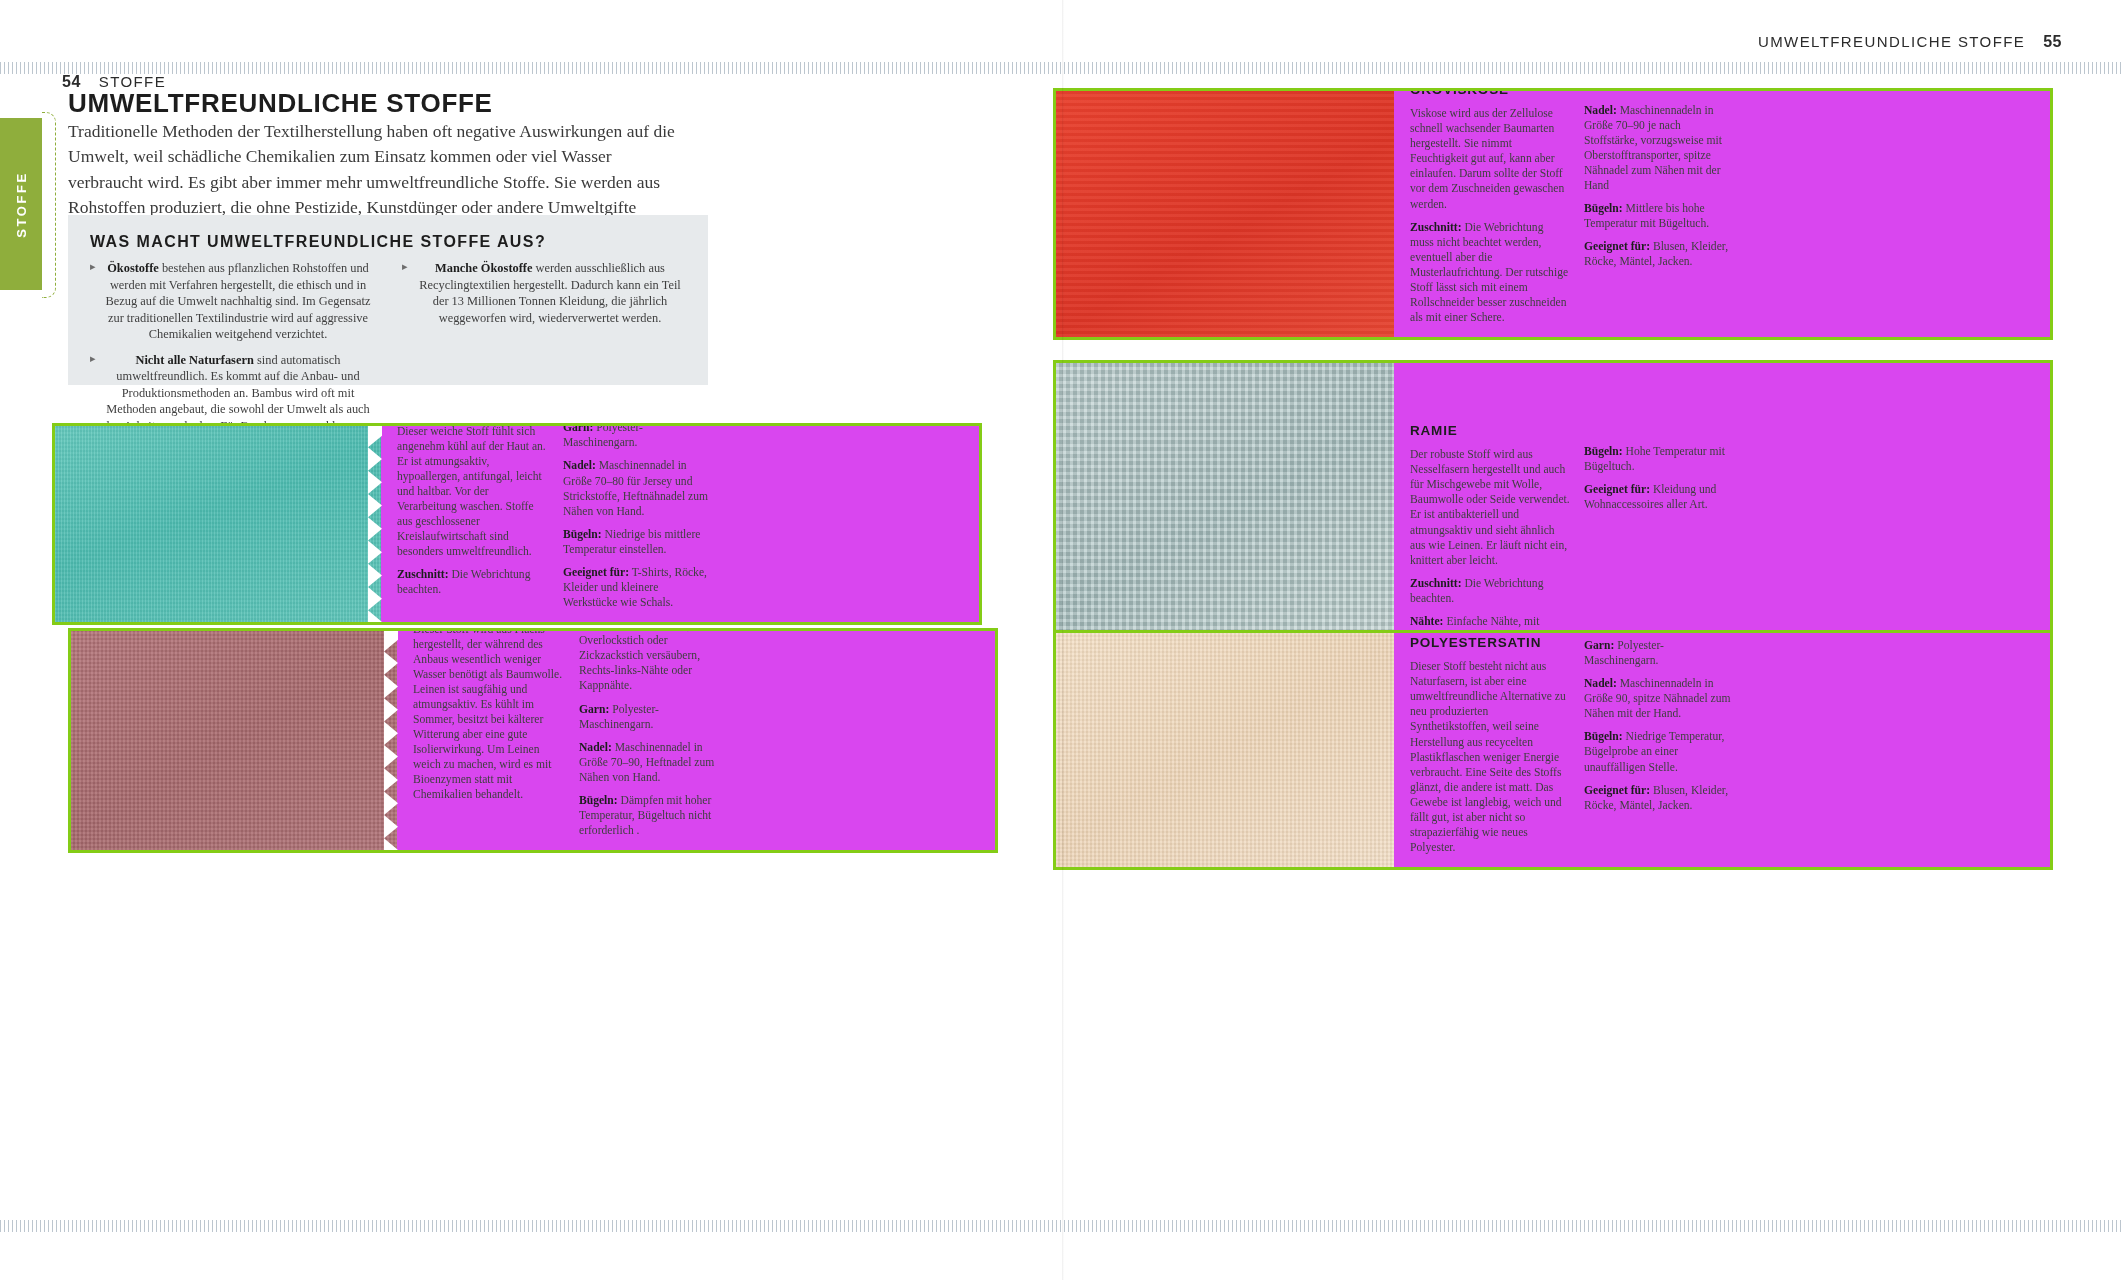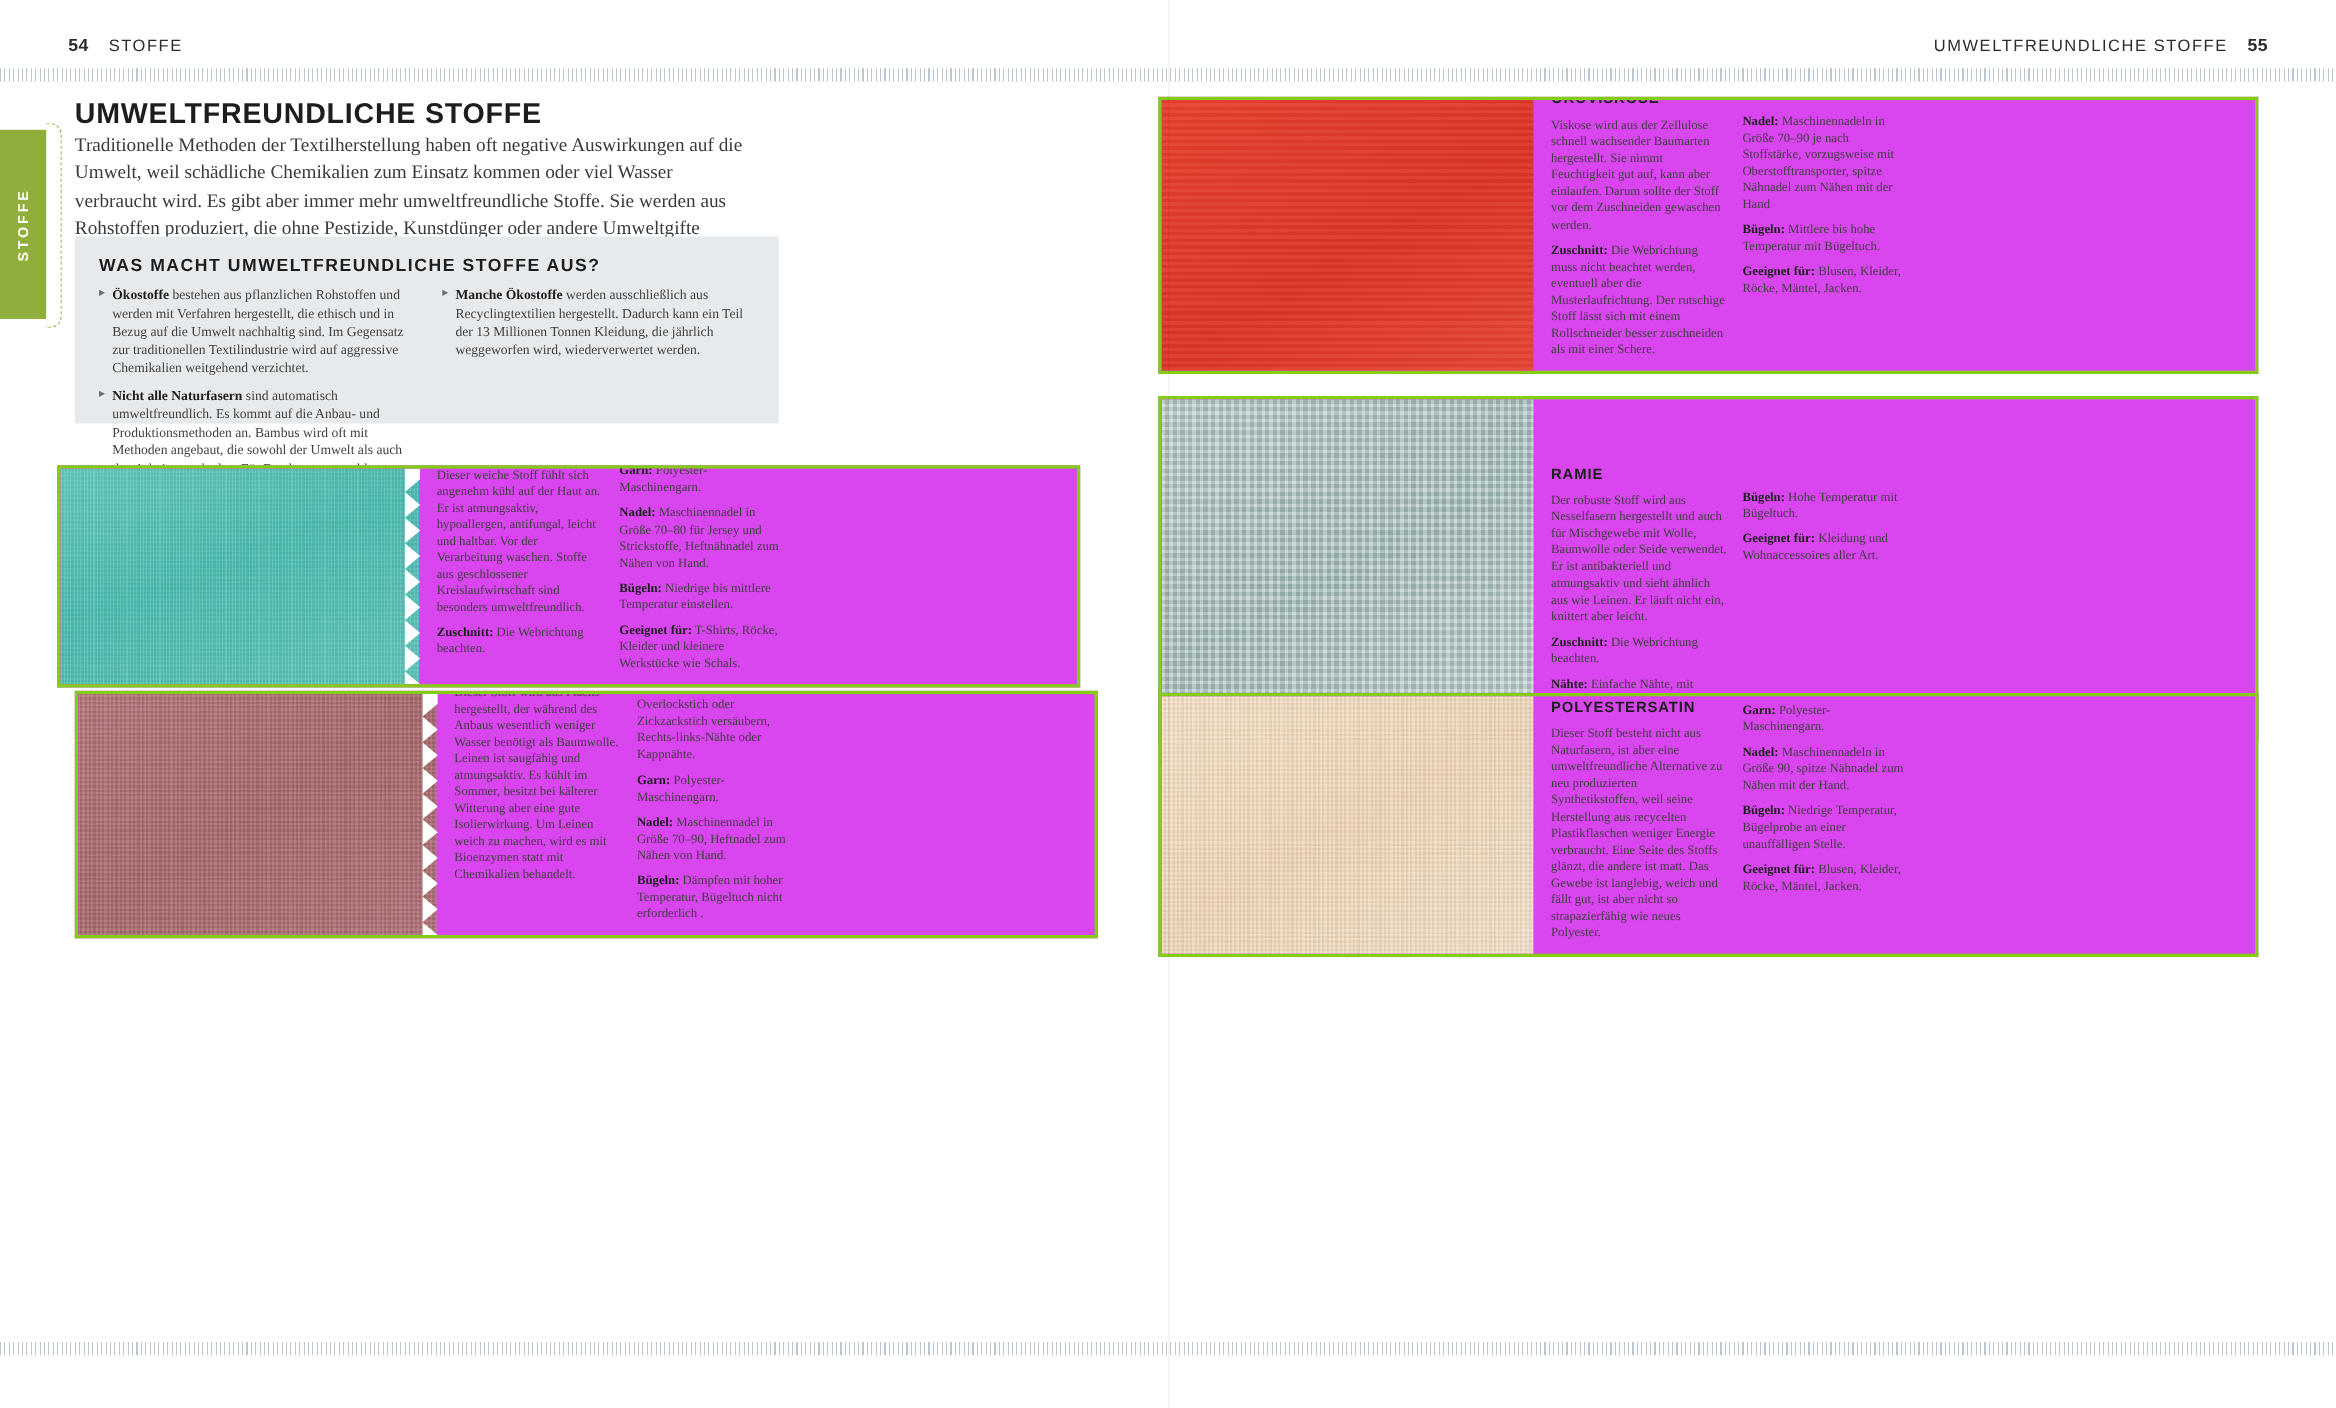--- a/index.html
+++ b/index.html
@@ -29,21 +29,21 @@
   
   .runhead {
     position:absolute; top:33px;
     font-family:"Liberation Sans", sans-serif;
     font-size:15px; letter-spacing:1.4px; color:#2b2b2b;
     display:flex; align-items:baseline; gap:18px;
     white-space:nowrap;
   }
   .runhead .folio { font-weight:700; font-size:16px; letter-spacing:0.5px; }
   .runhead .sect  { font-weight:400; }
-  .runhead-left  { left:62px; }
+  .runhead-left  { left:62px;margin-top:40px; }
   .runhead-right { right:62px; }
 
   
   .dotrule {
     position:absolute; left:0; width:2124px; height:12px;
     background-image:repeating-linear-gradient(to right,
         #b9c3cc 0px, #b9c3cc 1px, rgba(0,0,0,0) 1px, rgba(0,0,0,0) 4px);
     opacity:0.95;
   }
   .dotrule-top { top:62px; }
@@ -91,21 +91,21 @@
     position:absolute; left:68px; top:215px; width:640px; height:170px;
     background:#e7eaec;
     padding:18px 22px 14px 22px;
   }
   .infobox h2 {
     margin:0 0 9px 0;
     font-family:"Liberation Sans", sans-serif;
     font-weight:700; font-size:16px; letter-spacing:1.4px; color:#1d1d1d;
   }
   .infocols { display:flex; gap:28px; }
-  .infocol { width:284px; }
+  .infocol { width:284px;text-align:center; }
   .bullet {
     position:relative; padding-left:12px; margin-bottom:9px;
     font-size:12.4px; line-height:1.33; color:#3f3f3f;
   }
   .bullet:last-child { margin-bottom:0; }
   .bullet::before {
     content:"\25B8"; position:absolute; left:0; top:-1px;
     color:#6d6d6d; font-size:11px;
   }
   .bullet b { color:#1d1d1d; font-weight:700; }

